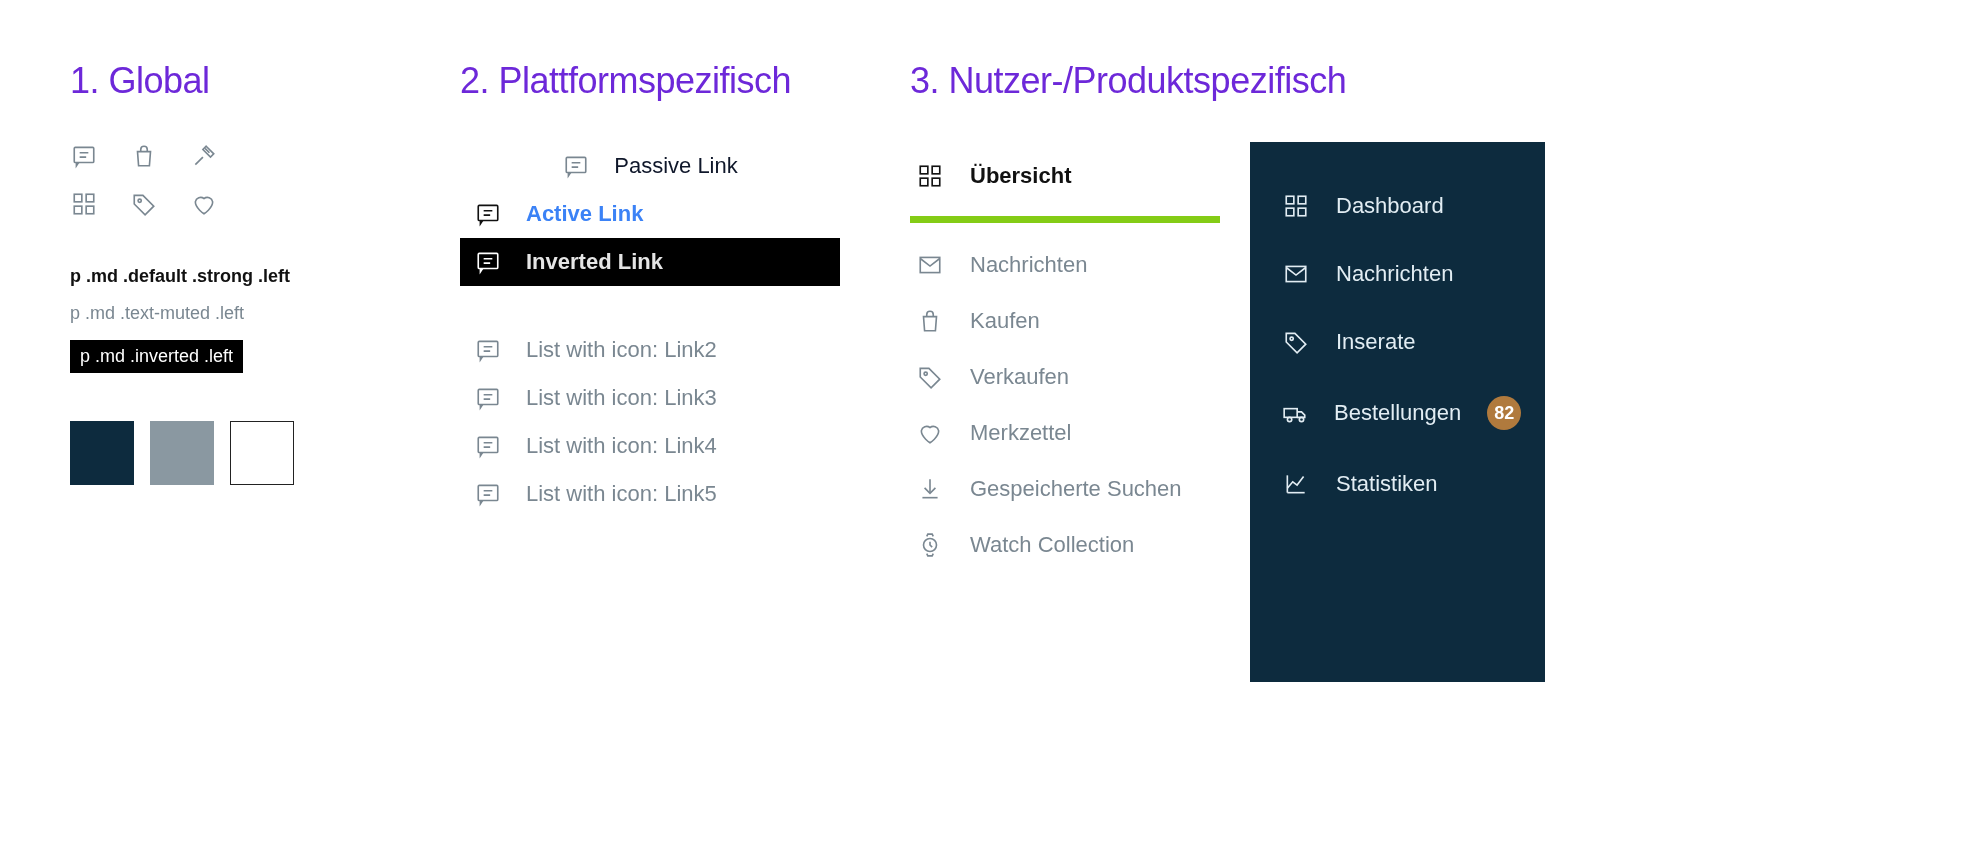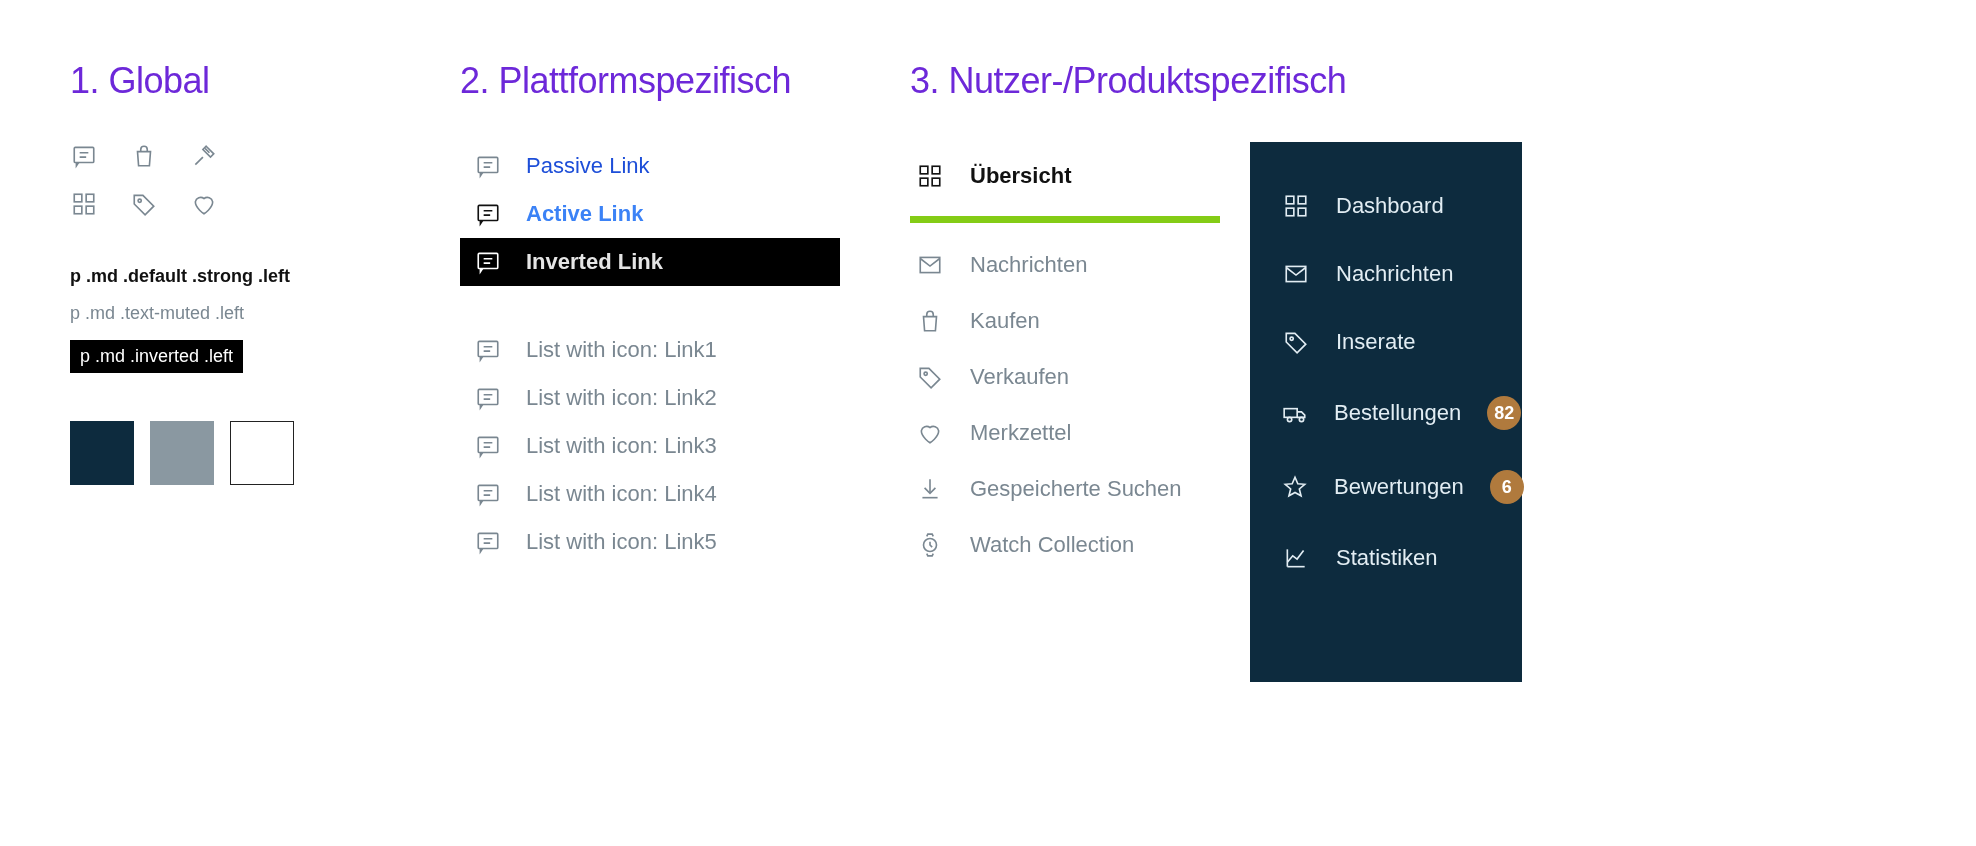--- a/index.html
+++ b/index.html
@@ -21,38 +21,38 @@
   .inverted { display:inline-block; background:#000; color:#fff; padding:6px 10px; }
   
   .swatches { display:flex; gap:16px; margin-top:40px; }
   .swatch { width:64px; height:64px; border:1px solid #111; }
   .swatch.dark { background:#0d2b3e; border-color:#0d2b3e; }
   .swatch.gray { background:#8a98a1; border-color:#8a98a1; }
   .swatch.white { background:#fff; border-color:#222; }
 
   
   .link-row { display:flex; align-items:center; gap:24px; padding:10px 14px; font-size:22px; }
-  .link-row.passive { color:#1d4ed8; }
+  .link-row.passive { color:#0f172a;justify-content:center; }
   .link-row.passive .ic { color:#7a8791; }
   .link-row.active { color:#3b82f6; font-weight:700; }
   .link-row.active .ic { color:#111; }
   .link-row.inv { background:#000; color:#e5e5e5; font-weight:600; }
   .link-row.inv .ic { color:#fff; }
   .link-block { margin-bottom:40px; }
   .link-list .link-row { color:#7a8791; font-size:22px; font-weight:400; }
 
   
   .col3-inner { display:flex; align-items:flex-start; width:100%; }
   .light-nav { width:310px; padding-top:6px; }
   .nav-row { display:flex; align-items:center; gap:26px; padding:14px 6px; font-size:22px; color:#7a8791; }
   .nav-row.top { color:#111; font-weight:700; border-bottom:7px solid #84cc16; padding-bottom:26px; margin-bottom:14px; }
   .nav-row.top .ic { color:#111; }
 
   
-  .dark-panel { width:272px; background:#0d2b3e; color:#e2edf3; padding:30px 26px; margin-left:30px; min-height:540px;}
+  .dark-panel { width:295px; background:#0d2b3e; color:#e2edf3; padding:30px 26px; margin-left:30px; min-height:540px;}
   .dk-row { display:flex; align-items:center; gap:26px; padding:20px 6px; font-size:22px; color:#e2edf3; position:relative;}
   .dk-row .ic { color:#e2edf3; }
   .badge { background:#b07a3d; color:#fff; border-radius:999px; min-width:34px; height:34px; padding:0 8px; display:flex; align-items:center; justify-content:center; font-size:18px; font-weight:600; margin-left:auto;}
 </style>
 </head>
 <body>
 
 <svg width="0" height="0" style="position:absolute">
   <defs>
     <g id="i-message">
@@ -196,28 +196,20 @@
       </div>
     </div>
 
     <div class="link-list">
       <div class="link-row">
         <span class="ic">
             <svg viewBox="0 0 24 24">
               <use href="#i-message"></use>
             </svg>
           </span>
-        <span>List with icon: Link1</span>
-      </div>
-      <div class="link-row">
-        <span class="ic">
-            <svg viewBox="0 0 24 24">
-              <use href="#i-message"></use>
-            </svg>
-          </span>
         <span>List with icon: Link2</span>
       </div>
       <div class="link-row">
         <span class="ic">
             <svg viewBox="0 0 24 24">
               <use href="#i-message"></use>
             </svg>
           </span>
         <span>List with icon: Link3</span>
       </div>
@@ -332,29 +324,20 @@
               <svg viewBox="0 0 24 24">
                 <use href="#i-truck"></use>
               </svg>
             </span>
           <span>Bestellungen</span>
           <span class="badge">82</span>
         </div>
         <div class="dk-row">
           <span class="ic">
               <svg viewBox="0 0 24 24">
-                <use href="#i-star"></use>
-              </svg>
-            </span>
-          <span>Bewertungen</span>
-          <span class="badge">6</span>
-        </div>
-        <div class="dk-row">
-          <span class="ic">
-              <svg viewBox="0 0 24 24">
                 <use href="#i-chart"></use>
               </svg>
             </span>
           <span>Statistiken</span>
         </div>
       </div>
     </div>
   </div>
 
 </div>

